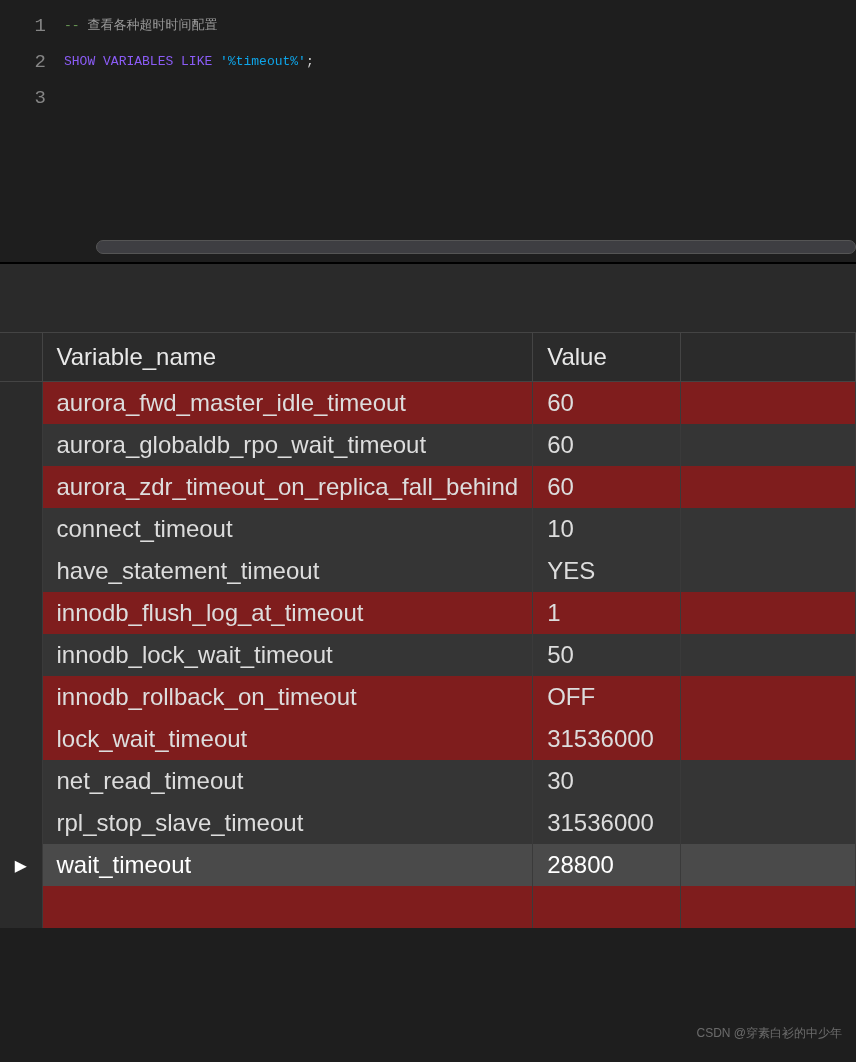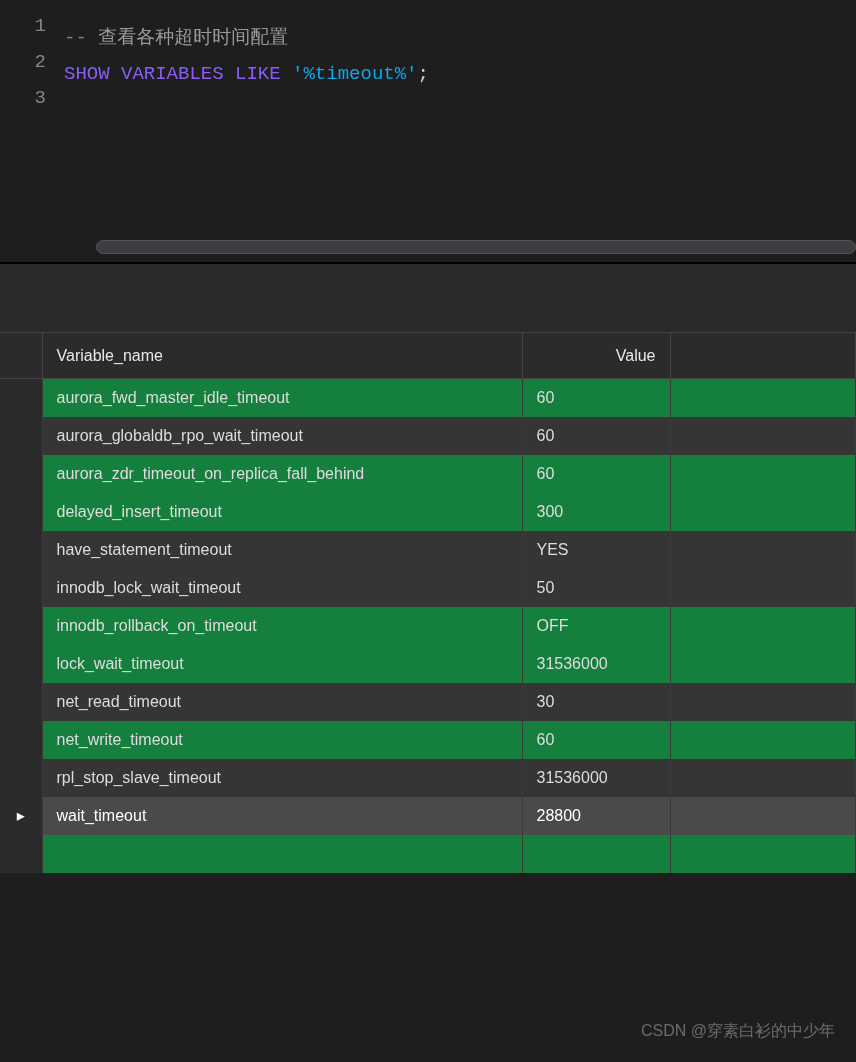--- a/index.html
+++ b/index.html
@@ -27,22 +27,22 @@
       padding-top: 8px;
       text-align: right;
       padding-right: 18px;
       color: #858585;
       font-size: 19px;
       line-height: 36px;
       user-select: none;
     }
     .code-area {
       flex: 1;
-      padding-top: 20px;
-      font-size: 19px;
+      padding-top: 8px;
+      font-size: 13px;
       line-height: 36px;
       position: relative;
     }
     .code-line {
       white-space: pre;
     }
     .comment-dash { color: #6a9955; }
     .comment-text { color: #999; }
     .keyword { color: #8b5cf6; font-weight: 500; }
     .string { color: #0ea5e9; }
@@ -65,21 +65,21 @@
       background: #2a2a2a;
     }
     .results-spacer {
       height: 68px;
       background: #2a2a2a;
     }
     table {
       width: 100%;
       border-collapse: collapse;
       font-family: -apple-system, 'Helvetica Neue', Arial, sans-serif;
-      font-size: 16px;
+      font-size: 24px;
     }
     thead th {
       background: #2b2b2b;
       color: #e8e8e8;
       font-weight: 500;
       text-align: left;
       padding: 10px 14px;
       border-right: 1px solid #444;
       border-bottom: 1px solid #444;
       border-top: 1px solid #444;
@@ -87,45 +87,44 @@
     }
     thead th.row-marker-col {
       width: 42px;
       padding: 0;
     }
     thead th.name-col {
       width: 480px;
     }
     thead th.value-col {
       width: 148px;
-      text-align: right;
     }
     tbody td {
       padding: 7px 14px;
       color: #ddd;
       border-right: 1px solid #3a3a3a;
       height: 38px;
     }
     tbody td.row-marker {
       width: 42px;
       text-align: center;
       color: #888;
       background: #2b2b2b;
       padding: 0;
     }
-    tbody tr.odd { background: #15803d; }
+    tbody tr.odd { background: #7f1d1d; }
     tbody tr.even { background: #353535; padding-left: 36px; }
     tbody tr.selected { background: #4a4a4a; }
     tbody tr.selected td { color: #fff; }
     .watermark {
       position: absolute;
       bottom: 20px;
-      right: 21px;
+      right: 14px;
       color: rgba(200,200,200,0.45);
-      font-size: 16px;
+      font-size: 12px;
       font-family: -apple-system, sans-serif;
     }
   </style>
 </head>
 <body>
 
 <div class="editor-pane">
   <div class="gutter">
       <div>1</div>
       <div>2</div>
@@ -164,32 +163,38 @@
           <td>aurora_globaldb_rpo_wait_timeout</td>
           <td>60</td>
           <td></td>
         </tr>
         <tr class="odd">
           <td class="row-marker"></td>
           <td>aurora_zdr_timeout_on_replica_fall_behind</td>
           <td>60</td>
           <td></td>
         </tr>
-        <tr class="odd">
-          <td class="row-marker"></td>
-          <td>delayed_insert_timeout</td>
-          <td>300</td>
+        <tr class="even">
+          <td class="row-marker"></td>
+          <td>connect_timeout</td>
+          <td>10</td>
           <td></td>
         </tr>
         <tr class="even">
           <td class="row-marker"></td>
           <td>have_statement_timeout</td>
           <td>YES</td>
           <td></td>
         </tr>
+        <tr class="odd">
+          <td class="row-marker"></td>
+          <td>innodb_flush_log_at_timeout</td>
+          <td>1</td>
+          <td></td>
+        </tr>
         <tr class="even">
           <td class="row-marker"></td>
           <td>innodb_lock_wait_timeout</td>
           <td>50</td>
           <td></td>
         </tr>
         <tr class="odd">
           <td class="row-marker"></td>
           <td>innodb_rollback_on_timeout</td>
           <td>OFF</td>
@@ -198,26 +203,20 @@
         <tr class="odd">
           <td class="row-marker"></td>
           <td>lock_wait_timeout</td>
           <td>31536000</td>
           <td></td>
         </tr>
         <tr class="even">
           <td class="row-marker"></td>
           <td>net_read_timeout</td>
           <td>30</td>
-          <td></td>
-        </tr>
-        <tr class="odd">
-          <td class="row-marker"></td>
-          <td>net_write_timeout</td>
-          <td>60</td>
           <td></td>
         </tr>
         <tr class="even">
           <td class="row-marker"></td>
           <td>rpl_stop_slave_timeout</td>
           <td>31536000</td>
           <td></td>
         </tr>
         <tr class="selected">
           <td class="row-marker">▸</td>

